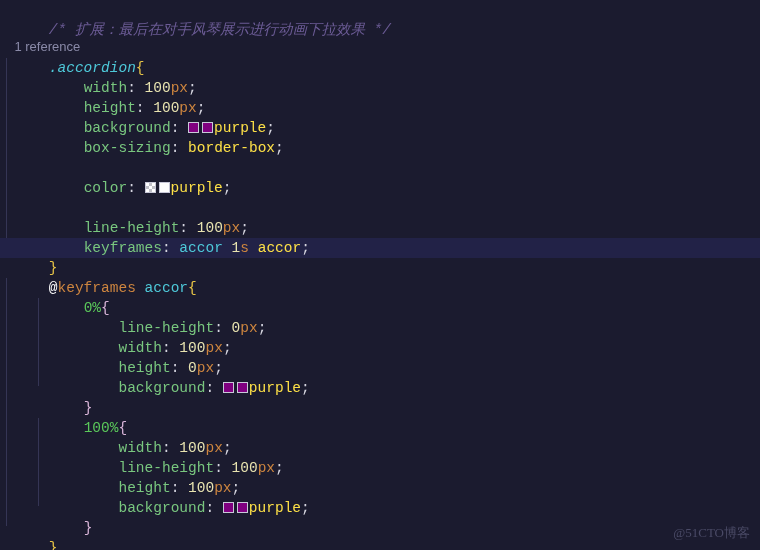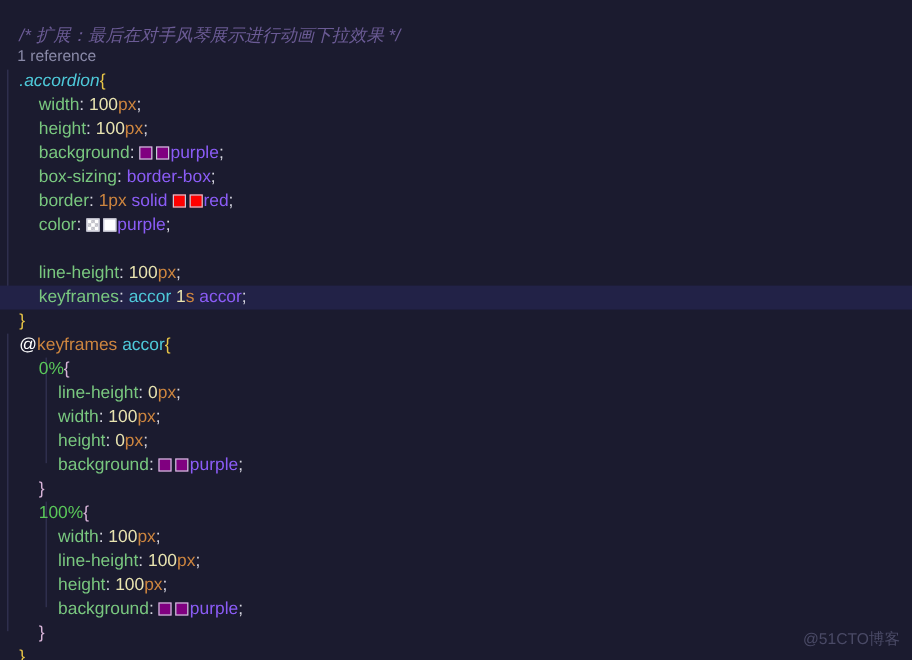--- a/index.html
+++ b/index.html
@@ -38,39 +38,39 @@
     left: 0;
     width: 760px;
     height: 20px;
     background: #222247;
     pointer-events: none;
   }
 
   
   .line {
     position: absolute;
-    left: 0;
+    left: 14px;
     width: 653px;
     height: 20px;
     line-height: 20px;
     white-space: pre;
     font-size: 14.5px;
-    font-family: Liberation Sans, sans-serif;
+    font-family: Liberation Mono, monospace;
     letter-spacing: 0px;
   }
   .line .pad { color: transparent; }
 
   
   .t-comment   { color: #6b5b95; font-style: italic; }
   .t-selector  { color: #4ec9d9; font-style: italic; }
   .t-brace     { color: #e8c547; }
   .t-brace2    { color: #d8b4d8; }
   .t-prop      { color: #79c77f; }
   .t-punc      { color: #d6d6e0; }
-  .t-value     { color: #8b5cf6; }
+  .t-value     { color: #fde047; }
   .t-num       { color: #e8e3b0; }
   .t-unit      { color: #cd853f; text-align: right; }
   .t-ident     { color: #4ec9d9; margin-top: 44px; }
   .t-atrule    { color: #cd853f; }
   .t-at        { color: #ffffff; }
   .t-percent   { color: #5ac85a; }
 
   
   .codelens {
     position: absolute;
@@ -112,21 +112,21 @@
       linear-gradient(45deg, #c0c0c8 25%, transparent 25%, transparent 75%, #c0c0c8 75%);
     background-size: 6px 6px;
     background-position: 0 0, 3px 3px;
   }
 
   
   .watermark {
     position: absolute;
     right: 10px;
     bottom: 8px;
-    font-family: Liberation Sans, sans-serif;
+    font-family: Liberation Serif, serif;
     font-size: 13px;
     color: #4a4a66;
     white-space: pre;
   }
 </style>
 </head>
 <body>
 
 <div id="editor">
 
@@ -158,23 +158,20 @@
   </div>
 
   <div class="line" style="top:98px;">
     <span class="pad">    </span><span class="t-prop">background</span><span class="t-punc">: </span><span class="swatch-pair"><span class="sw sw-a sw-purple"></span><span class="sw sw-b sw-purple"></span></span><span class="t-value">purple</span><span class="t-punc">;</span>
   </div>
 
   <div class="line" style="top:118px;">
     <span class="pad">    </span><span class="t-prop">box-sizing</span><span class="t-punc">: </span><span class="t-value">border-box</span><span class="t-punc">;</span>
   </div>
 
-  <div class="line" style="top:138px;">
-    <span class="pad">    </span><span class="t-prop">border</span><span class="t-punc">: </span><span class="t-unit">1px</span><span class="t-punc"> </span><span class="t-value">solid</span><span class="t-punc"> </span><span class="swatch-pair"><span class="sw sw-a sw-red"></span><span class="sw sw-b sw-red"></span></span><span class="t-value">red</span><span class="t-punc">;</span>
-  </div>
 
   <div class="line" style="top:158px;">
     <span class="pad">    </span><span class="t-prop">color</span><span class="t-punc">: </span><span class="swatch-pair"><span class="sw sw-a sw-checker"></span><span class="sw sw-b sw-white"></span></span><span class="t-value">purple</span><span class="t-punc">;</span>
   </div>
 
 
   <div class="line" style="top:198px;">
     <span class="pad">    </span><span class="t-prop">line-height</span><span class="t-punc">: </span><span class="t-num">100</span><span class="t-unit">px</span><span class="t-punc">;</span>
   </div>
 

